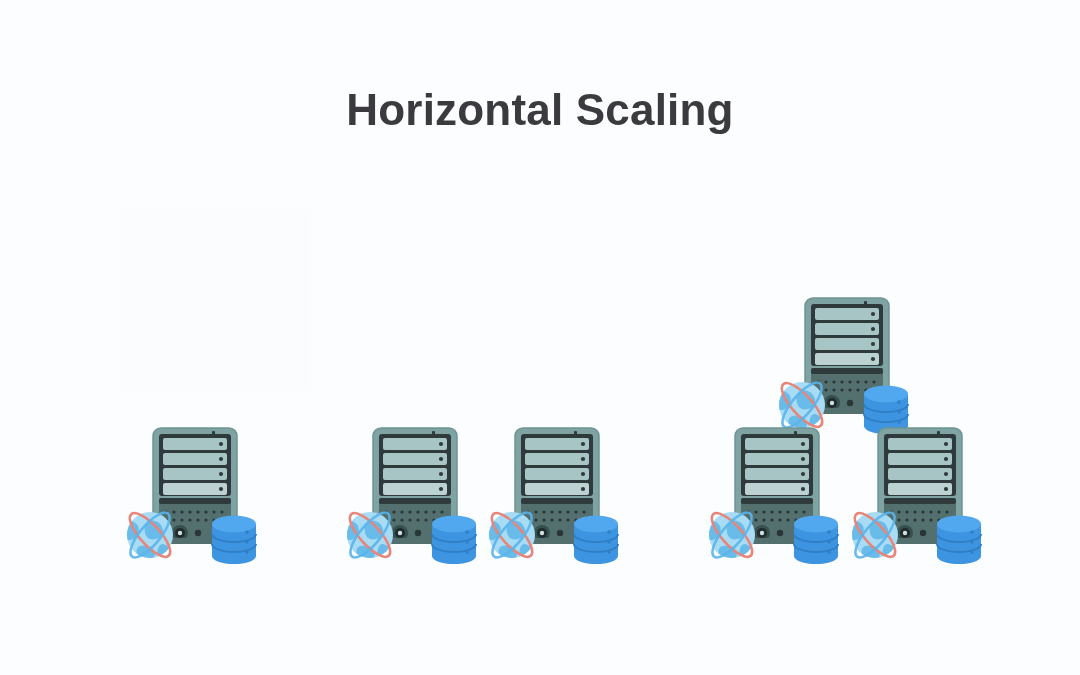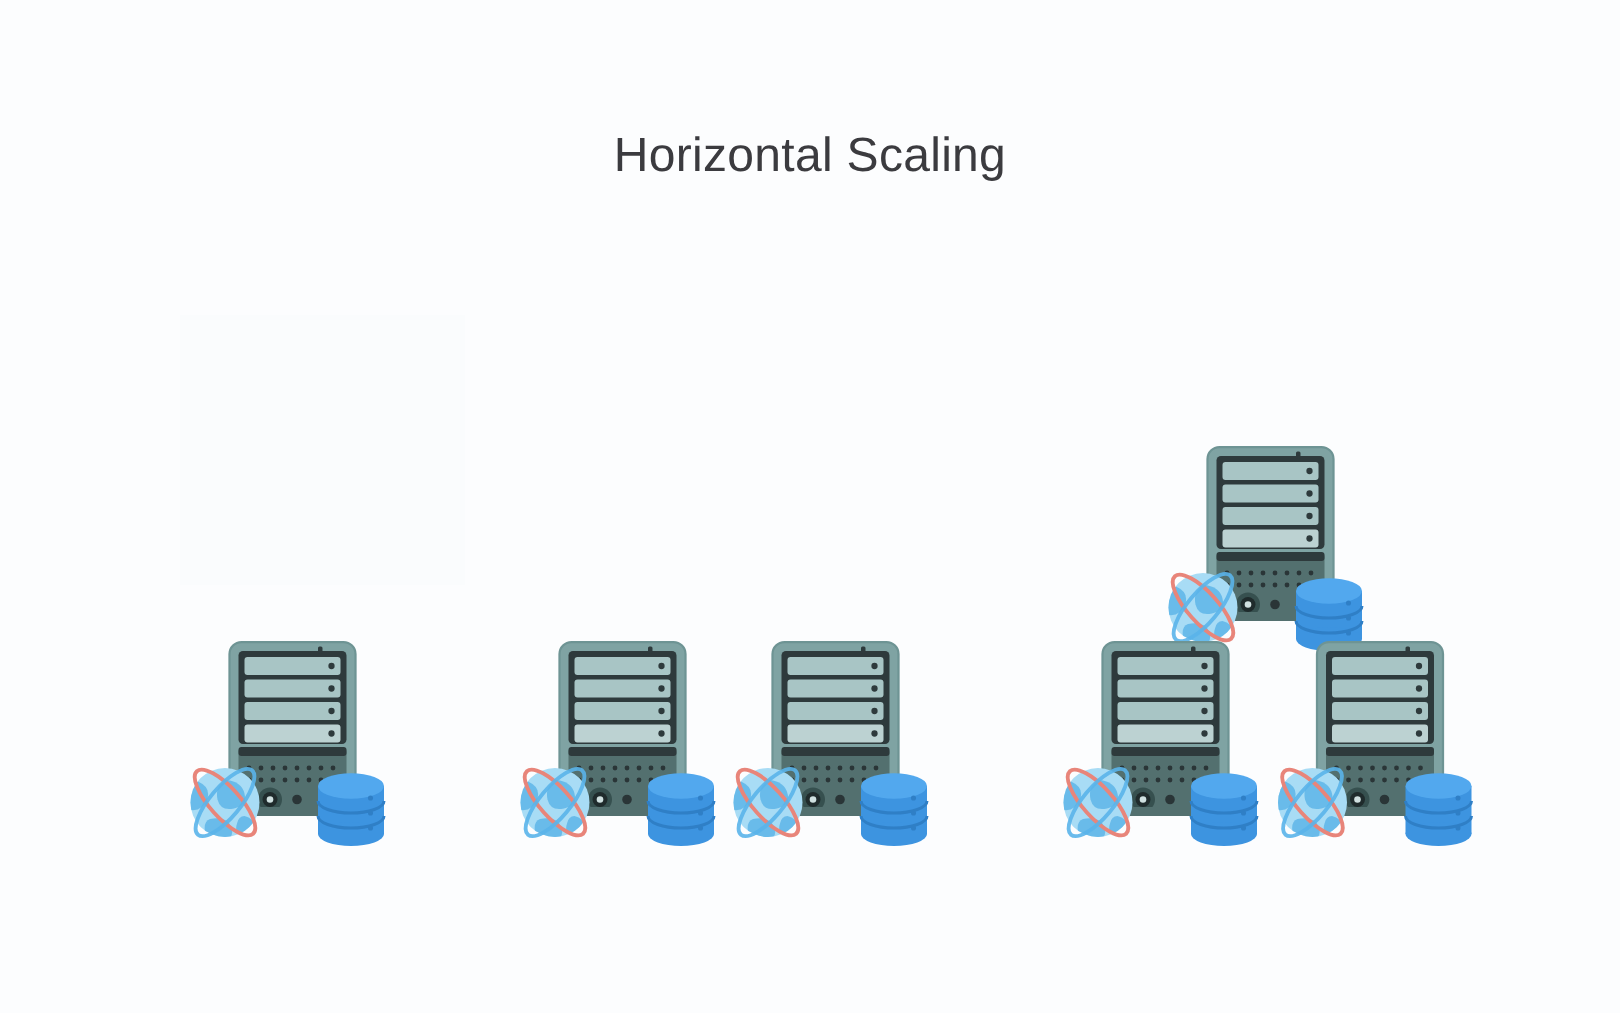--- a/index.html
+++ b/index.html
@@ -21,22 +21,22 @@
     position: absolute;
     left: 120px; top: 210px;
     width: 190px; height: 180px;
     background: #fafcfd;
   }
   .title {
     position: absolute;
     left: 0; top: 84px;
     width: 1080px;
     text-align: center;
-    font-size: 32px;
-    font-weight: normal;
+    font-size: 44px;
+    font-weight: bold;
     color: #3b3b3f;
     letter-spacing: 0.2px;
     line-height: 1.2;
   }
   
   .unit {
     position: absolute;
     width: 150px;
     height: 150px;
   }

